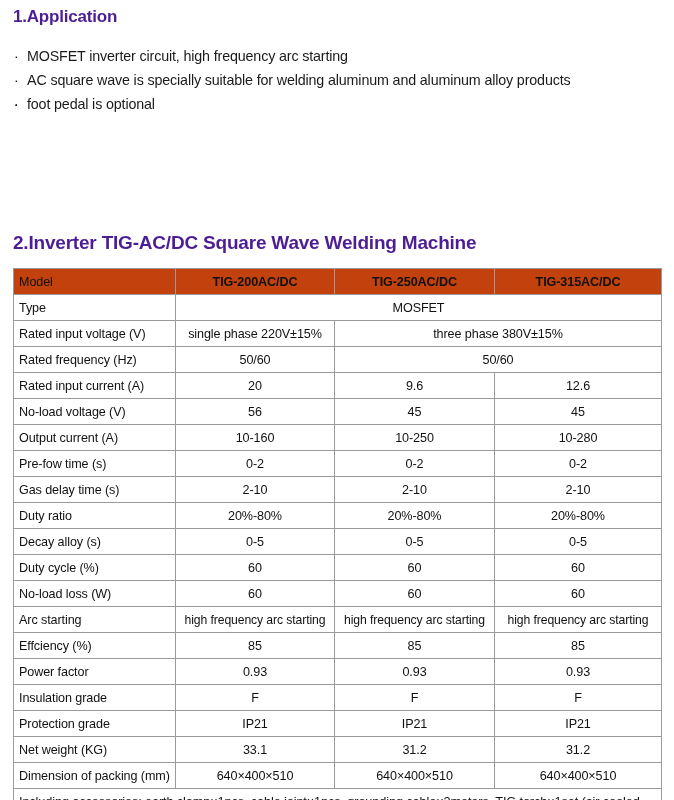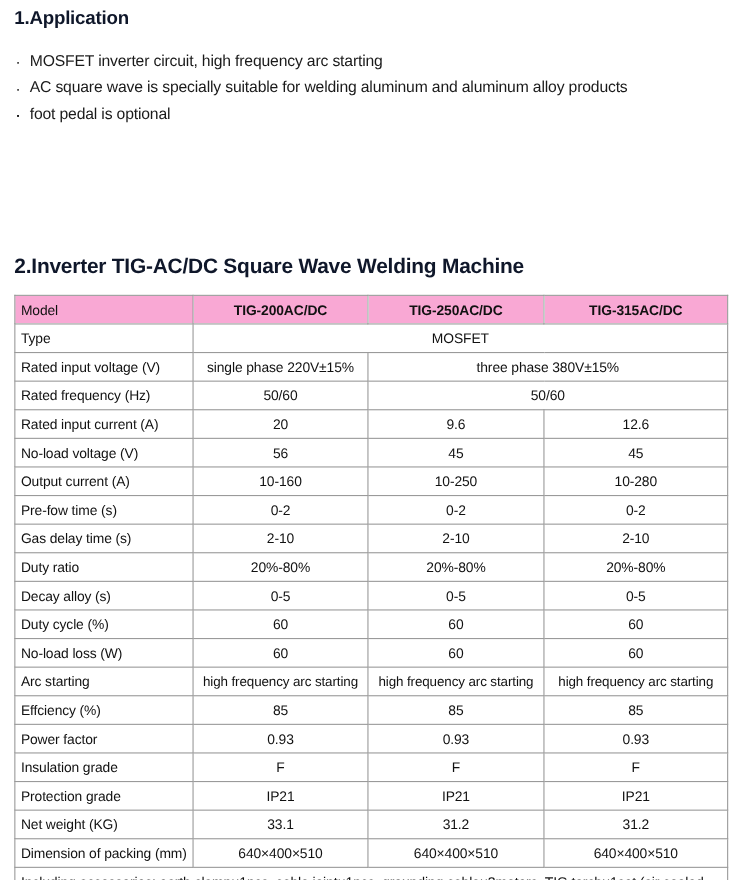--- a/index.html
+++ b/index.html
@@ -18,21 +18,21 @@
   .page {
     position: relative;
     width: 674px;
     height: 800px;
     padding: 0;
     box-sizing: border-box;
   }
 
   
   .section-heading {
-    color: #0f172a;
+    color: #4c1d95;
     font-weight: bold;
     font-size: 17px;
     letter-spacing: -0.2px;
     margin: 0;
     padding: 0;
   }
   #heading-1 {
     position: absolute;
     left: 13px;
     top: 7px;
@@ -99,21 +99,21 @@
     color: #111111;
     letter-spacing: -0.1px;
     overflow: hidden;
     white-space: nowrap;
   }
   table.spec td.label {
     text-align: left;
     padding-left: 5px;
   }
   table.spec tr.header-row td {
-    background: #f9a8d4;
+    background: #c2410c;
     font-weight: normal;
   }
   table.spec tr.header-row td.model-col {
     font-weight: bold;
   }
   table.spec tr.header-row td.label {
     font-weight: normal;
   }
   table.spec td.tight {
     font-size: 12.2px;

